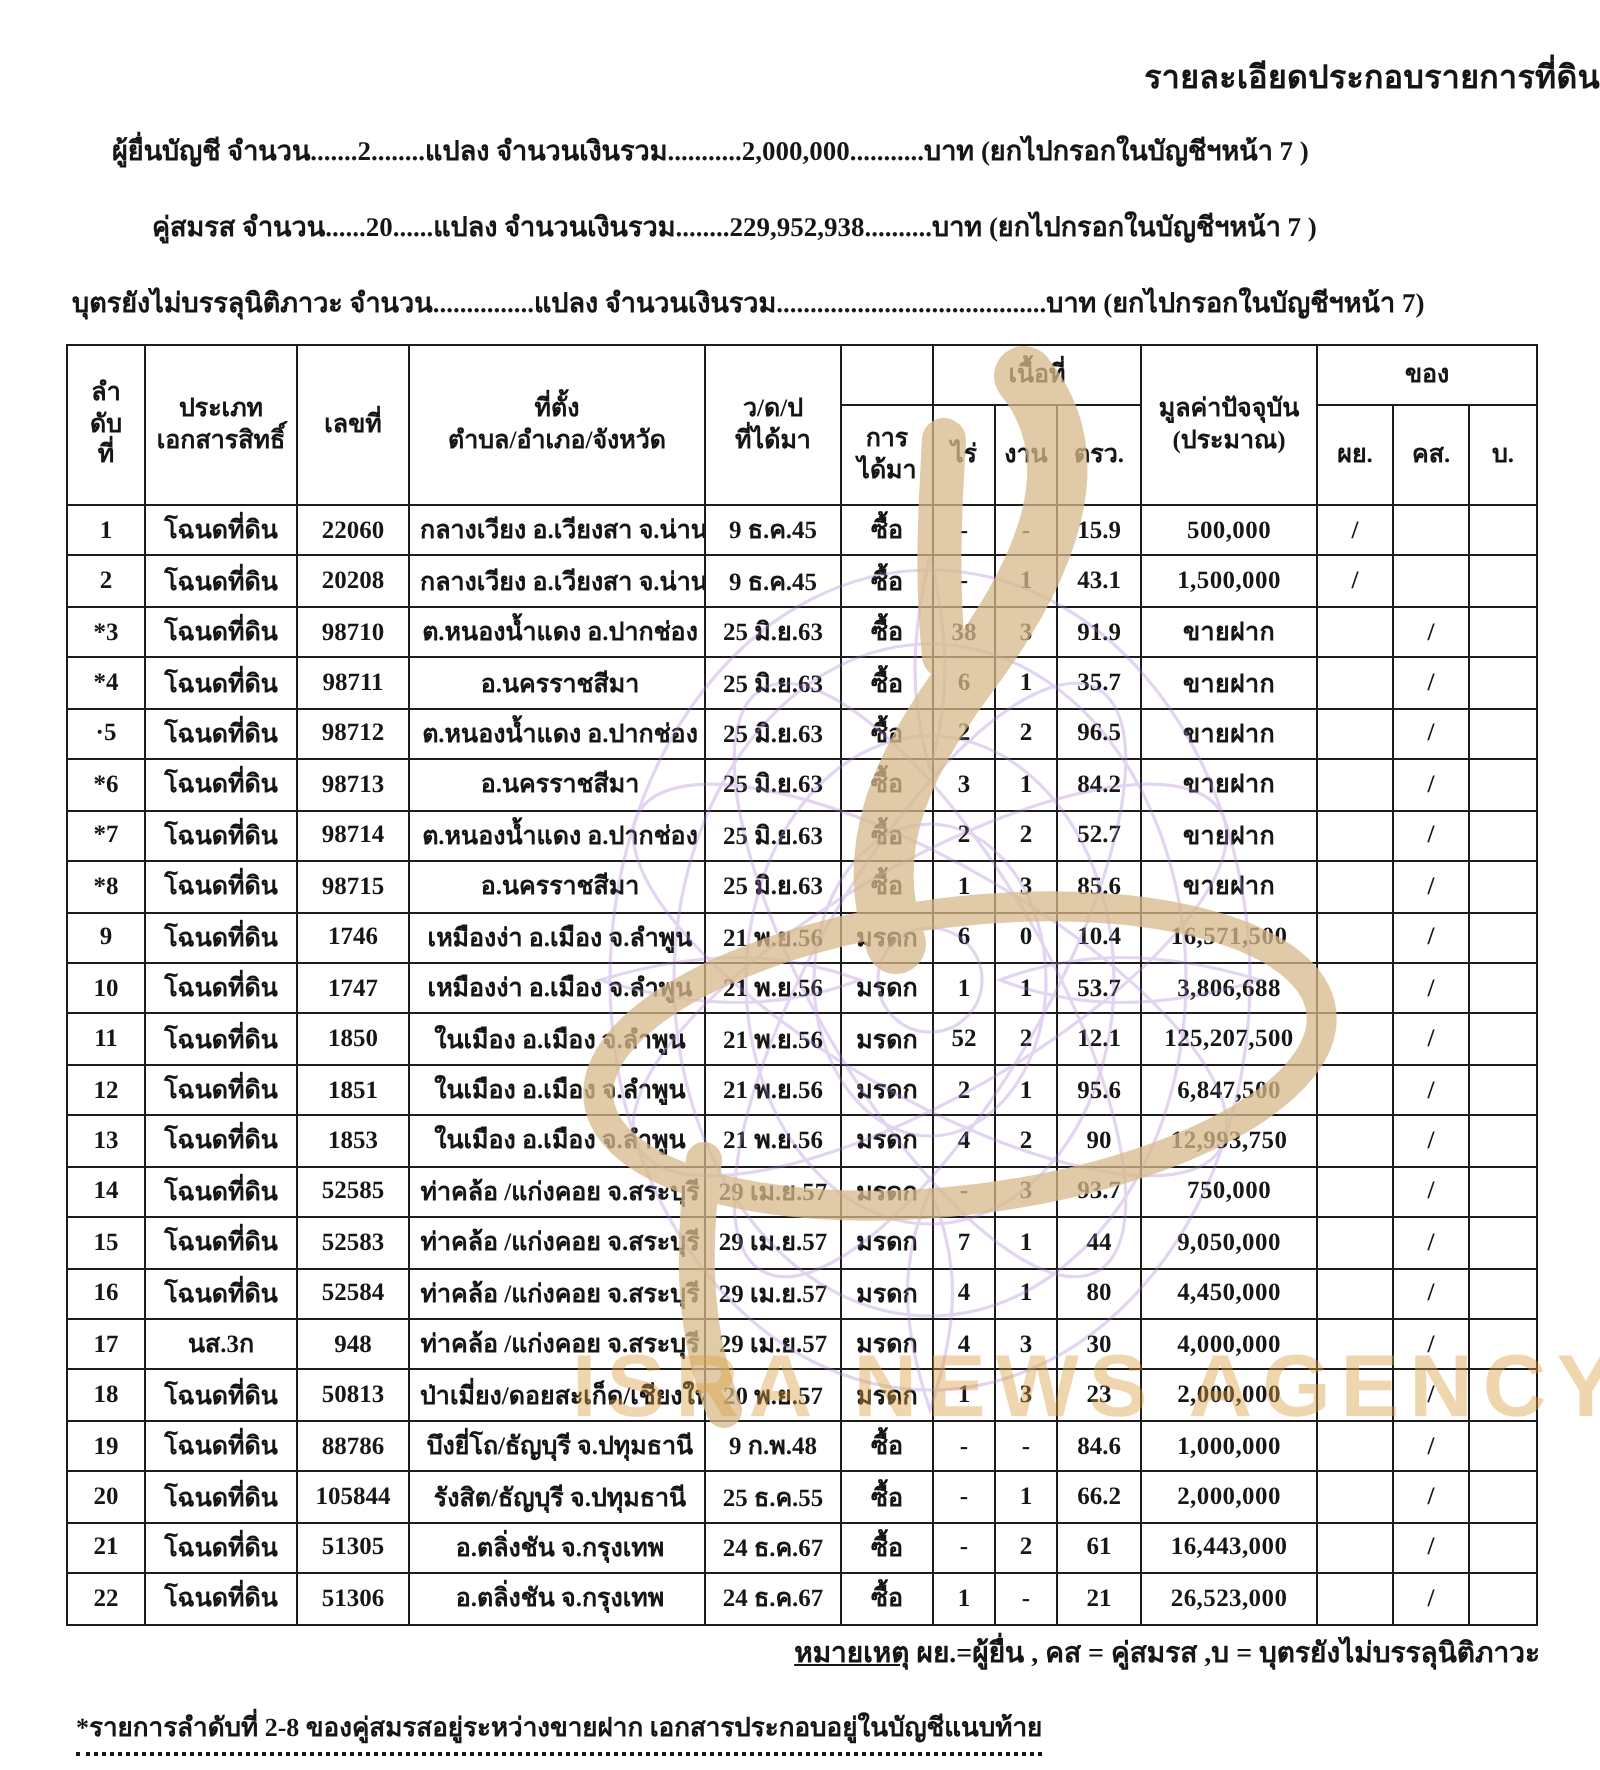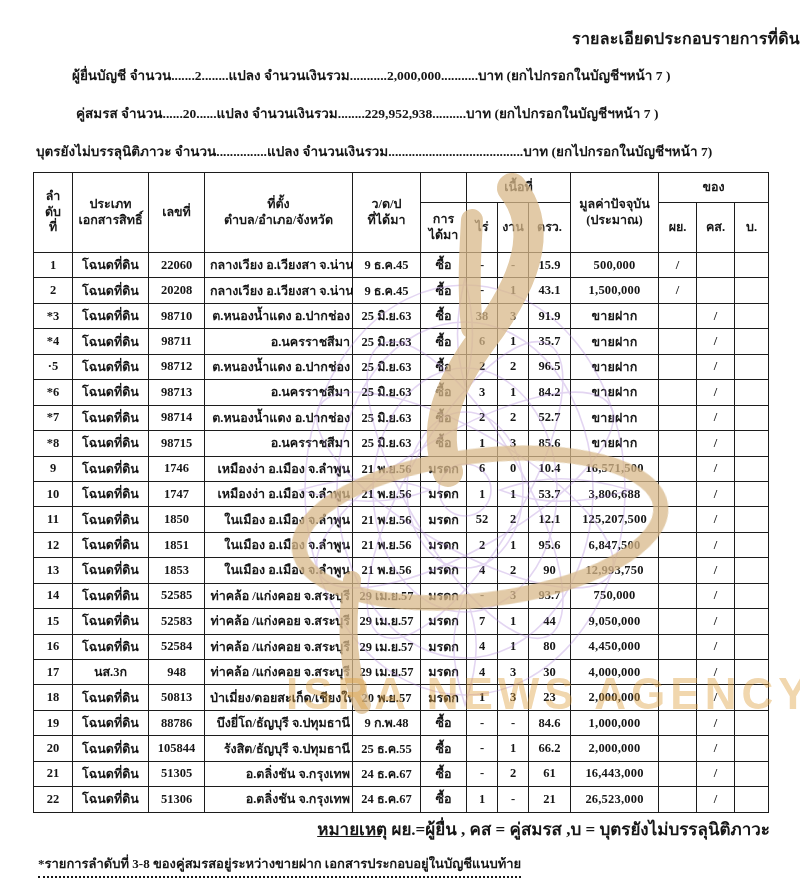--- a/index.html
+++ b/index.html
@@ -8,56 +8,56 @@
     background:#ffffff;color:#161616;
     font-family:"Liberation Serif","DejaVu Serif",serif;
     font-weight:bold;
   }
   .abs{position:absolute;}
   .doc-title{
     top:26px;left:0;width:800px;text-align:right;
     font-size:16px;letter-spacing:.2px;
   }
   .sum-line{font-size:13.5px;white-space:nowrap;}
-  #sum1{top:64px;left:72px;text-align:right;}
+  #sum1{top:64px;left:56px;text-align:right;}
   #sum2{top:102px;left:76px;}
   #sum3{top:140px;left:36px;}
 
   .table-wrap{top:172px;left:33px;z-index:1;}
   table{border-collapse:collapse;table-layout:fixed;width:735px;background:transparent;padding-left:24px;}
   th,td{
     border:1.8px solid #1c1c1c;
     font-size:12.5px;font-weight:bold;
     padding:0 2px;text-align:center;vertical-align:middle;
     overflow:hidden;white-space:nowrap;
   }
   th{white-space:pre-line;line-height:1.25;font-size:12.5px;}
   thead tr.h1{height:30px;}
   thead tr.h2{height:50px;}
   tbody tr{height:25.45px;}
-  tbody td:nth-child(4){text-align:right;padding-left:5px;}
+  tbody td:nth-child(4){text-align:center;padding-left:5px;}
   tbody td:nth-child(10){letter-spacing:.2px;}
 
   
   .wm{top:160px;left:0;width:800px;height:660px;z-index:3;pointer-events:none;}
   .wm svg{position:absolute;top:0;left:0;}
   .wm-thai{
     position:absolute;top:430px;left:278px;width:520px;
     font-size:62px;line-height:1;letter-spacing:2px;white-space:nowrap;
     color:var(--wm-orange);opacity:.50;
     font-family:"Liberation Sans","DejaVu Sans",sans-serif;font-weight:bold;
   }
   .wm-eng{
     position:absolute;top:512px;left:286px;
     font-size:44px;line-height:1;letter-spacing:5px;white-space:nowrap;
     color:var(--wm-orange);opacity:.42;
     font-family:"Liberation Sans","DejaVu Sans",sans-serif;font-weight:bold;
   }
 
-  .note-line{top:815px;left:0;width:770px;text-align:right;font-size:17px;white-space:nowrap;}
+  .note-line{top:815px;left:0;width:770px;text-align:right;font-size:14px;white-space:nowrap;}
   .note-label{text-decoration:underline;}
   .footnote{
     top:853px;left:38px;font-size:13px;white-space:nowrap;
     border-bottom:2px dotted #161616;padding-bottom:2px;
   }
 </style>
 </head>
 <body>
 
 <div class="abs doc-title">รายละเอียดประกอบรายการที่ดิน</div>
@@ -473,13 +473,13 @@
       <path d="M352 420 C345 470 348 510 362 545" stroke-width="18"></path>
     </g>
   </svg>
   <div class="wm-eng">ISRA NEWS AGENCY</div>
 </div>
 
 <div class="abs note-line">
   <span class="note-label">หมายเหตุ</span><span>  ผย.=ผู้ยื่น , คส = คู่สมรส ,บ = บุตรยังไม่บรรลุนิติภาวะ</span>
 </div>
 
-<div class="abs footnote">*รายการลำดับที่ 3-8 ของคู่สมรสอยู่ระหว่างขายฝาก เอกสารประกอบอยู่ในบัญชีแนบท้าย</div>
+<div class="abs footnote">*รายการลำดับที่ 2-8 ของคู่สมรสอยู่ระหว่างขายฝาก เอกสารประกอบอยู่ในบัญชีแนบท้าย</div>
 
 </body></html>

